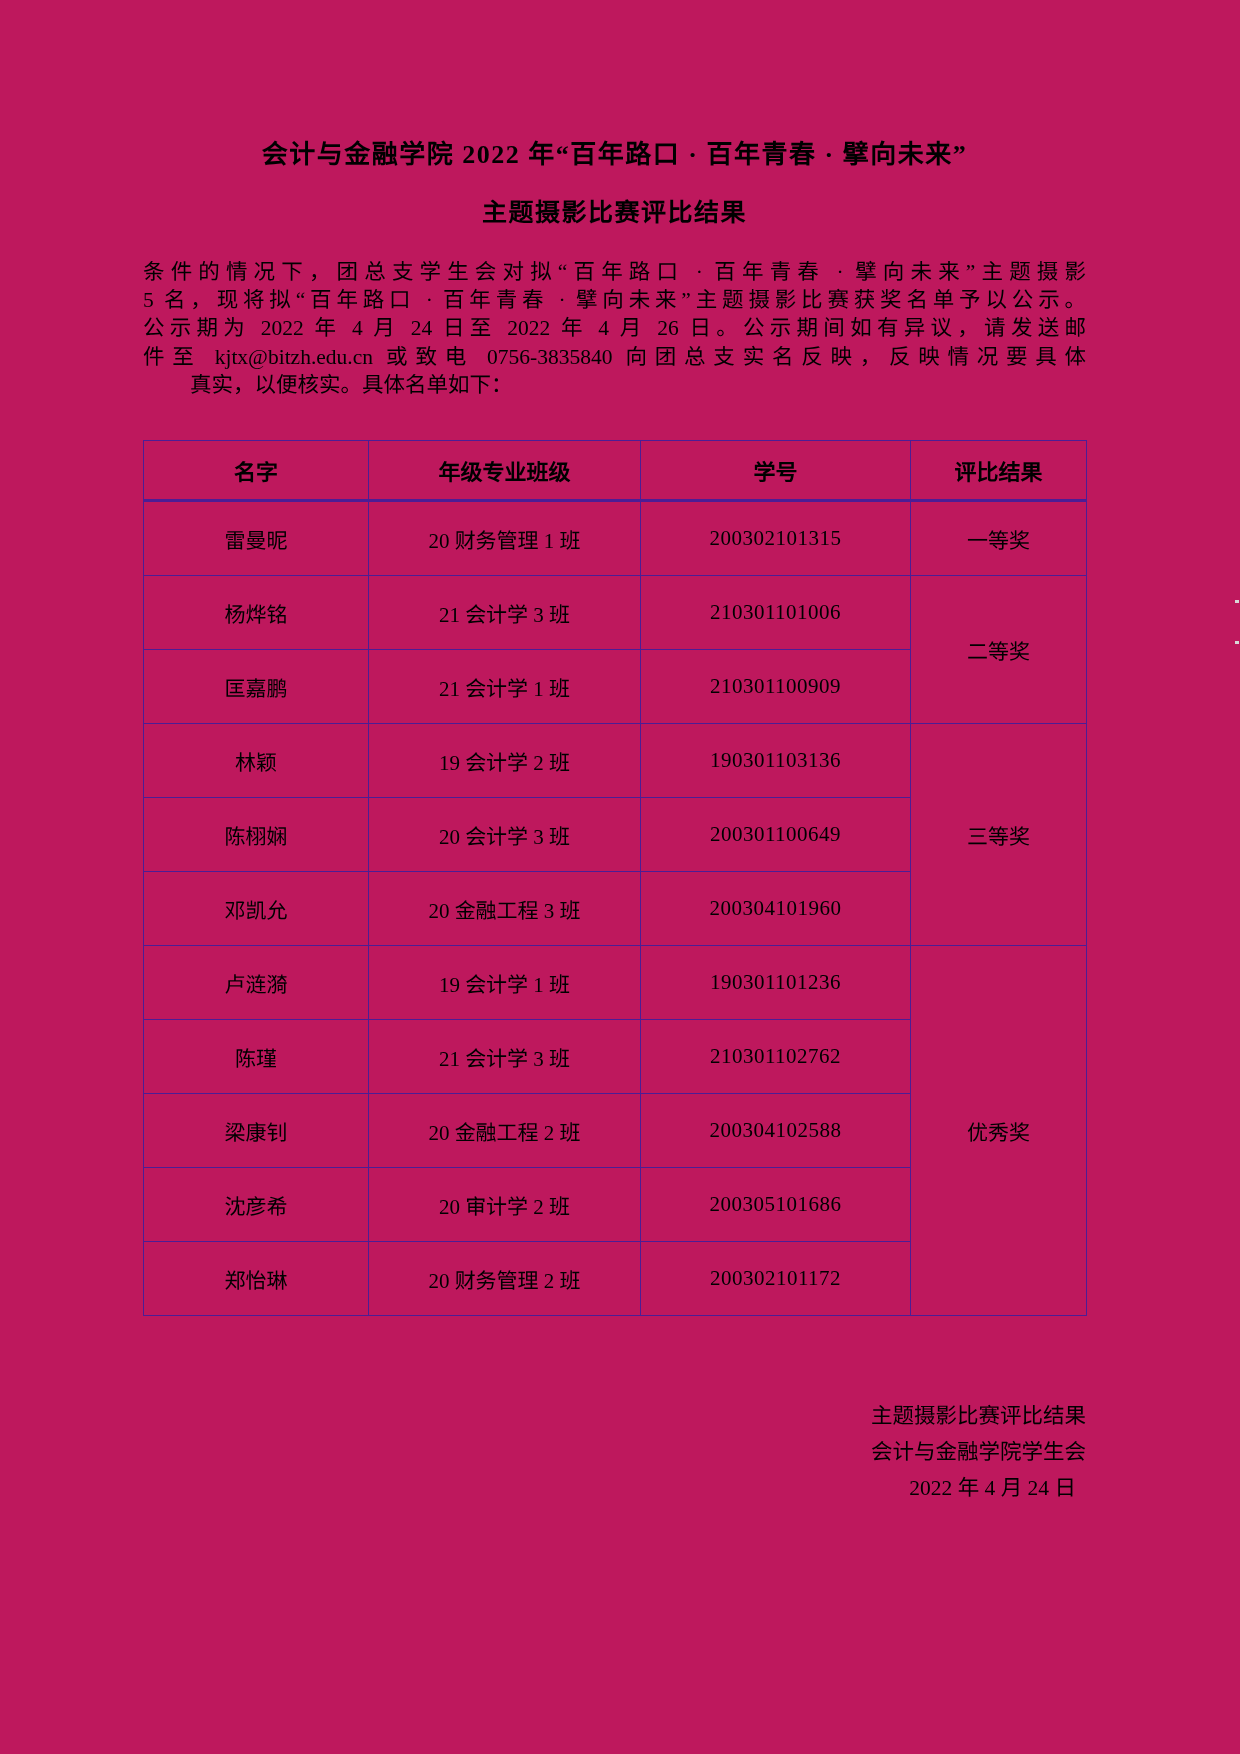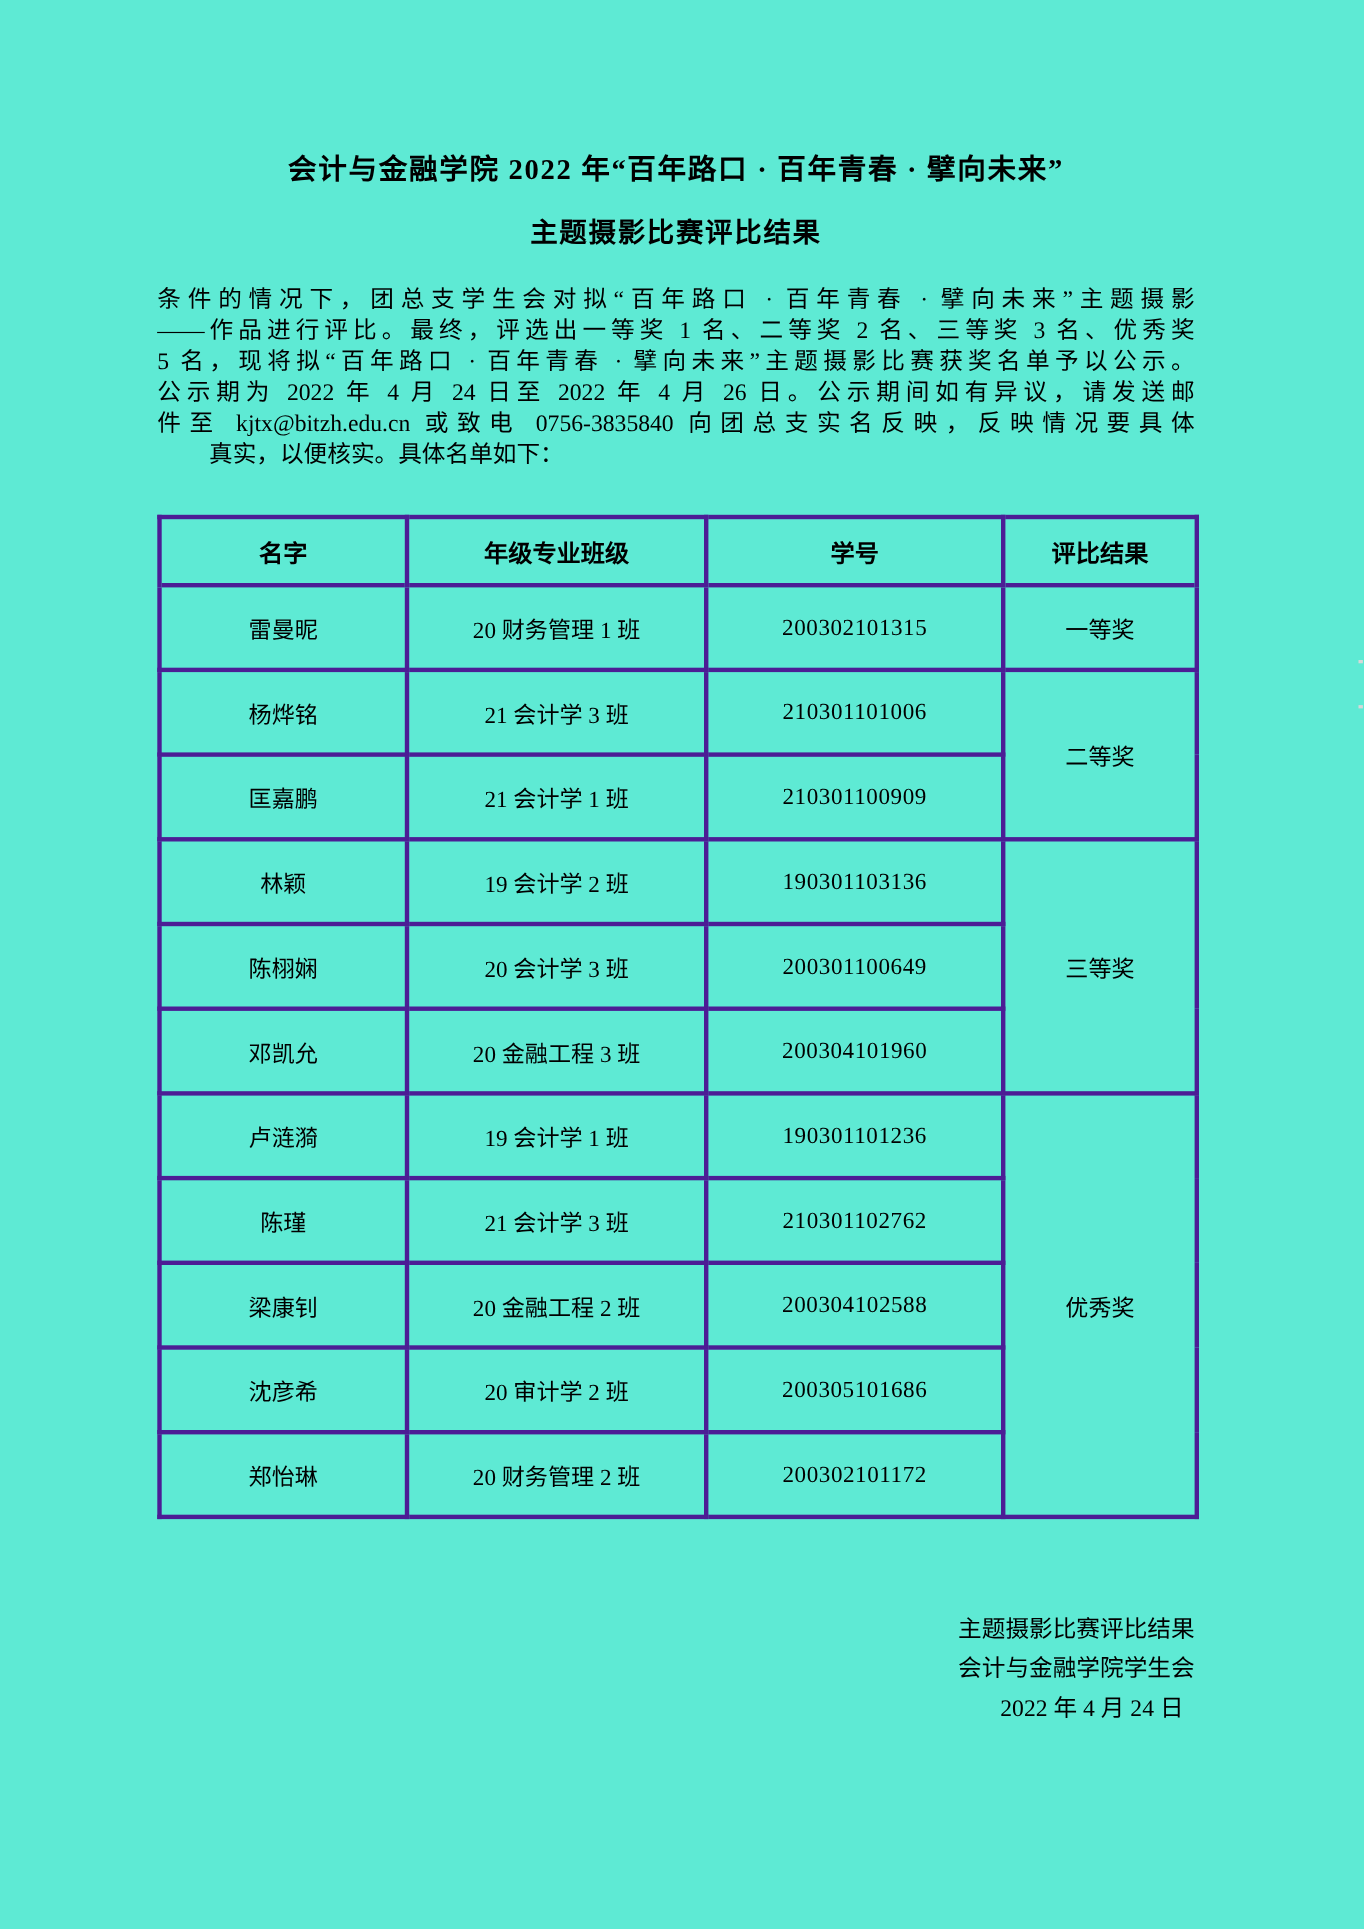--- a/index.html
+++ b/index.html
@@ -2,21 +2,21 @@
 <html lang="zh-CN"><head>
 <meta charset="utf-8">
 <style>
   html, body { margin: 0; padding: 0; }
   body { background: #777; }
   .page {
     position: relative;
     width: 1240px;
     height: 1754px;
     margin: 0 auto;
-    background: #5eead4;
+    background: #be185d;
     color: #000000;
     font-family: "Liberation Serif", "DejaVu Serif", serif;
     overflow: hidden;
   }
   .content {
     position: absolute;
     left: 143px;
     top: 138px;
     width: 943px;
   }
@@ -39,21 +39,21 @@
   }
   .body-line.first { text-indent: 43px; }
   .body-line.last { text-align-last: left; margin-left: 47px; }
   table.results {
     margin-top: 41px;
     width: 943px;
     border-collapse: collapse;
     table-layout: fixed;
   }
   table.results td, table.results th {
-    border: 4px solid #4c1d95;
+    border: 1px solid #4c1d95;
     text-align: center;
     vertical-align: middle;
     padding: 0;
     overflow: hidden;
   }
   table.results th {
     height: 58px;
     font-family: "Liberation Sans", "DejaVu Sans", sans-serif;
     font-weight: bold;
     font-size: 22px;
@@ -85,21 +85,20 @@
 <body>
 
 <div class="page">
   <div class="content">
 
     <div class="doc-title-line">会计与金融学院 2022 年“百年路口 · 百年青春 · 擘向未来”</div>
     <div class="doc-title-line second">主题摄影比赛评比结果</div>
 
     <div class="body-block">
       <div class="body-line">条件的情况下，团总支学生会对拟“百年路口 · 百年青春 · 擘向未来”主题摄影</div>
-      <div class="body-line">——作品进行评比。最终，评选出一等奖 1 名、二等奖 2 名、三等奖 3 名、优秀奖</div>
       <div class="body-line">5 名，现将拟“百年路口 · 百年青春 · 擘向未来”主题摄影比赛获奖名单予以公示。</div>
       <div class="body-line">公示期为 2022 年 4 月 24 日至 2022 年 4 月 26 日。公示期间如有异议，请发送邮</div>
       <div class="body-line">件至 kjtx@bitzh.edu.cn 或致电 0756-3835840  向团总支实名反映，反映情况要具体</div>
       <div class="body-line last">真实，以便核实。具体名单如下：</div>
     </div>
 
     <table class="results">
       <colgroup>
         <col class="col-name">
           <col class="col-class">

